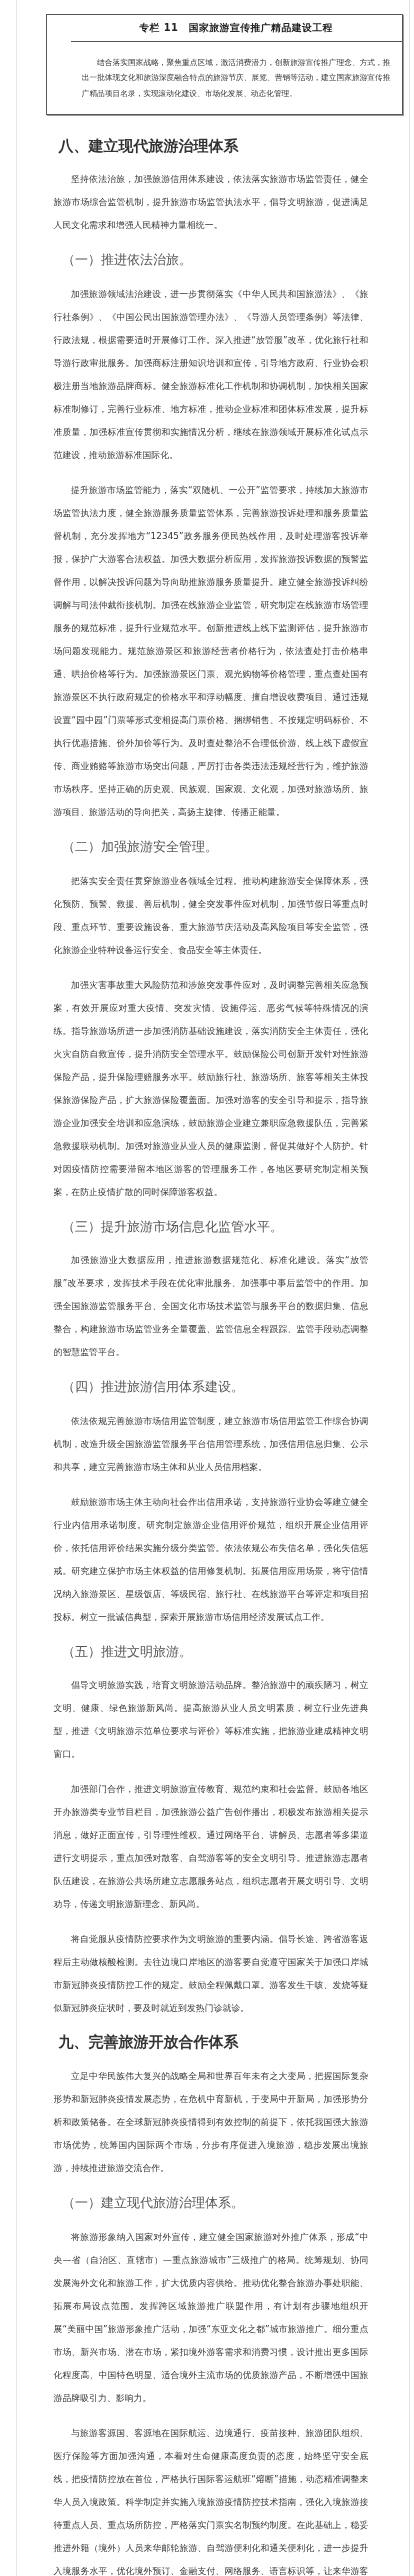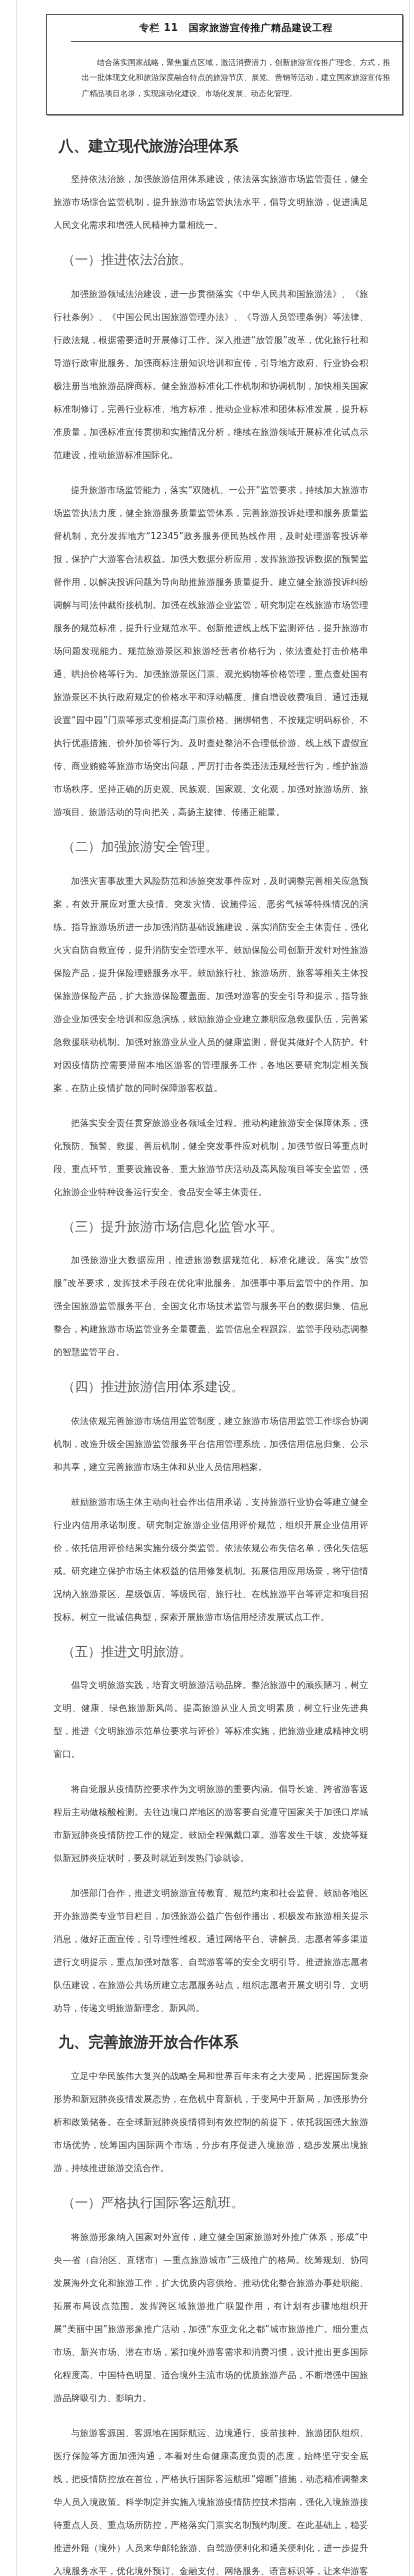--- a/index.html
+++ b/index.html
@@ -68,39 +68,39 @@
     <div class="gap-m"></div>
 
     <h2 class="sec">八、建立现代旅游治理体系</h2>
     <p class="para">坚持依法治旅，加强旅游信用体系建设，依法落实旅游市场监管责任，健全旅游市场综合监管机制，提升旅游市场监管执法水平，倡导文明旅游，促进满足人民文化需求和增强人民精神力量相统一。</p>
 
     <div class="sub">（一）推进依法治旅。</div>
     <p class="para">加强旅游领域法治建设，进一步贯彻落实《中华人民共和国旅游法》、《旅行社条例》、《中国公民出国旅游管理办法》、《导游人员管理条例》等法律、行政法规，根据需要适时开展修订工作。深入推进“放管服”改革，优化旅行社和导游行政审批服务。加强商标注册知识培训和宣传，引导地方政府、行业协会积极注册当地旅游品牌商标。健全旅游标准化工作机制和协调机制，加快相关国家标准制修订，完善行业标准、地方标准，推动企业标准和团体标准发展，提升标准质量，加强标准宣传贯彻和实施情况分析，继续在旅游领域开展标准化试点示范建设，推动旅游标准国际化。</p>
     <p class="para">提升旅游市场监管能力，落实“双随机、一公开”监管要求，持续加大旅游市场监管执法力度，健全旅游服务质量监管体系，完善旅游投诉处理和服务质量监督机制，充分发挥地方“12345”政务服务便民热线作用，及时处理游客投诉举报，保护广大游客合法权益。加强大数据分析应用，发挥旅游投诉数据的预警监督作用，以解决投诉问题为导向助推旅游服务质量提升。建立健全旅游投诉纠纷调解与司法仲裁衔接机制。加强在线旅游企业监管，研究制定在线旅游市场管理服务的规范标准，提升行业规范水平。创新推进线上线下监测评估，提升旅游市场问题发现能力。规范旅游景区和旅游经营者价格行为，依法查处打击价格串通、哄抬价格等行为。加强旅游景区门票、观光购物等价格管理，重点查处国有旅游景区不执行政府规定的价格水平和浮动幅度、擅自增设收费项目、通过违规设置“园中园”门票等形式变相提高门票价格、捆绑销售、不按规定明码标价、不执行优惠措施、价外加价等行为。及时查处整治不合理低价游、线上线下虚假宣传、商业贿赂等旅游市场突出问题，严厉打击各类违法违规经营行为，维护旅游市场秩序。坚持正确的历史观、民族观、国家观、文化观，加强对旅游场所、旅游项目、旅游活动的导向把关，高扬主旋律、传播正能量。</p>
 
     <div class="sub">（二）加强旅游安全管理。</div>
+    <p class="para">把落实安全责任贯穿旅游业各领域全过程。推动构建旅游安全保障体系，强化预防、预警、救援、善后机制，健全突发事件应对机制，加强节假日等重点时段、重点环节、重要设施设备、重大旅游节庆活动及高风险项目等安全监管，强化旅游企业特种设备运行安全、食品安全等主体责任。</p>
     <p class="para">加强灾害事故重大风险防范和涉旅突发事件应对，及时调整完善相关应急预案，有效开展应对重大疫情、突发灾情、设施停运、恶劣气候等特殊情况的演练。指导旅游场所进一步加强消防基础设施建设，落实消防安全主体责任，强化火灾自防自救宣传，提升消防安全管理水平。鼓励保险公司创新开发针对性旅游保险产品，提升保险理赔服务水平。鼓励旅行社、旅游场所、旅客等相关主体投保旅游保险产品，扩大旅游保险覆盖面。加强对游客的安全引导和提示，指导旅游企业加强安全培训和应急演练，鼓励旅游企业建立兼职应急救援队伍，完善紧急救援联动机制。加强对旅游业从业人员的健康监测，督促其做好个人防护。针对因疫情防控需要滞留本地区游客的管理服务工作，各地区要研究制定相关预案，在防止疫情扩散的同时保障游客权益。</p>
-    <p class="para">把落实安全责任贯穿旅游业各领域全过程。推动构建旅游安全保障体系，强化预防、预警、救援、善后机制，健全突发事件应对机制，加强节假日等重点时段、重点环节、重要设施设备、重大旅游节庆活动及高风险项目等安全监管，强化旅游企业特种设备运行安全、食品安全等主体责任。</p>
 
     <div class="sub">（三）提升旅游市场信息化监管水平。</div>
     <p class="para">加强旅游业大数据应用，推进旅游数据规范化、标准化建设。落实“放管服”改革要求，发挥技术手段在优化审批服务、加强事中事后监管中的作用。加强全国旅游监管服务平台、全国文化市场技术监管与服务平台的数据归集、信息整合，构建旅游市场监管业务全量覆盖、监管信息全程跟踪、监管手段动态调整的智慧监管平台。</p>
 
     <div class="sub">（四）推进旅游信用体系建设。</div>
     <p class="para">依法依规完善旅游市场信用监管制度，建立旅游市场信用监管工作综合协调机制，改造升级全国旅游监管服务平台信用管理系统，加强信用信息归集、公示和共享，建立完善旅游市场主体和从业人员信用档案。</p>
     <p class="para">鼓励旅游市场主体主动向社会作出信用承诺，支持旅游行业协会等建立健全行业内信用承诺制度。研究制定旅游企业信用评价规范，组织开展企业信用评价，依托信用评价结果实施分级分类监管。依法依规公布失信名单，强化失信惩戒。研究建立保护市场主体权益的信用修复机制。拓展信用应用场景，将守信情况纳入旅游景区、星级饭店、等级民宿、旅行社、在线旅游平台等评定和项目招投标。树立一批诚信典型，探索开展旅游市场信用经济发展试点工作。</p>
 
     <div class="sub">（五）推进文明旅游。</div>
     <p class="para">倡导文明旅游实践，培育文明旅游活动品牌。整治旅游中的顽疾陋习，树立文明、健康、绿色旅游新风尚。提高旅游从业人员文明素质，树立行业先进典型，推进《文明旅游示范单位要求与评价》等标准实施，把旅游业建成精神文明窗口。</p>
+    <p class="para">加强部门合作，推进文明旅游宣传教育、规范约束和社会监督。鼓励各地区开办旅游类专业节目栏目，加强旅游公益广告创作播出，积极发布旅游相关提示消息，做好正面宣传，引导理性维权。通过网络平台、讲解员、志愿者等多渠道进行文明提示，重点加强对散客、自驾游客等的安全文明引导。推进旅游志愿者队伍建设，在旅游公共场所建立志愿服务站点，组织志愿者开展文明引导、文明劝导，传递文明旅游新理念、新风尚。</p>
     <p class="para">将自觉服从疫情防控要求作为文明旅游的重要内涵。倡导长途、跨省游客返程后主动做核酸检测。去往边境口岸地区的游客要自觉遵守国家关于加强口岸城市新冠肺炎疫情防控工作的规定。鼓励全程佩戴口罩。游客发生干咳、发烧等疑似新冠肺炎症状时，要及时就近到发热门诊就诊。</p>
-    <p class="para">加强部门合作，推进文明旅游宣传教育、规范约束和社会监督。鼓励各地区开办旅游类专业节目栏目，加强旅游公益广告创作播出，积极发布旅游相关提示消息，做好正面宣传，引导理性维权。通过网络平台、讲解员、志愿者等多渠道进行文明提示，重点加强对散客、自驾游客等的安全文明引导。推进旅游志愿者队伍建设，在旅游公共场所建立志愿服务站点，组织志愿者开展文明引导、文明劝导，传递文明旅游新理念、新风尚。</p>
 
     <h2 class="sec">九、完善旅游开放合作体系</h2>
     <p class="para">立足中华民族伟大复兴的战略全局和世界百年未有之大变局，把握国际复杂形势和新冠肺炎疫情发展态势，在危机中育新机，于变局中开新局，加强形势分析和政策储备。在全球新冠肺炎疫情得到有效控制的前提下，依托我国强大旅游市场优势，统筹国内国际两个市场，分步有序促进入境旅游，稳步发展出境旅游，持续推进旅游交流合作。</p>
 
-    <div class="sub">（一）严格执行国际客运航班。</div>
+    <div class="sub">（一）建立现代旅游治理体系。</div>
     <p class="para">将旅游形象纳入国家对外宣传，建立健全国家旅游对外推广体系，形成“中央—省（自治区、直辖市）—重点旅游城市”三级推广的格局。统筹规划、协同发展海外文化和旅游工作，扩大优质内容供给。推动优化整合旅游办事处职能、拓展布局设点范围。发挥跨区域旅游推广联盟作用，有计划有步骤地组织开展“美丽中国”旅游形象推广活动，加强“东亚文化之都”城市旅游推广。细分重点市场、新兴市场、潜在市场，紧扣境外游客需求和消费习惯，设计推出更多国际化程度高、中国特色明显、适合境外主流市场的优质旅游产品，不断增强中国旅游品牌吸引力、影响力。</p>
     <p class="para">与旅游客源国、客源地在国际航运、边境通行、疫苗接种、旅游团队组织、医疗保险等方面加强沟通，本着对生命健康高度负责的态度，始终坚守安全底线，把疫情防控放在首位，严格执行国际客运航班“熔断”措施，动态精准调整来华人员入境政策。科学制定并实施入境旅游疫情防控技术指南，强化入境旅游接待重点人员、重点场所防控，严格落实门票实名制预约制度。在此基础上，稳妥推进外籍（境外）人员来华邮轮旅游、自驾游便利化和通关便利化，进一步提升入境服务水平，优化境外预订、金融支付、网络服务、语言标识等，让来华游客在用卡、用网、用餐等方面更顺畅、更舒心。抓紧推进《中俄互免团体旅游签证协定》等修订工作。加快实现全国旅游监管服务平台与边检查验系统对接。提升购物离境退税服务水平，扩大购物离境退税政策覆盖面，鼓励更多商户自愿成为退税商店，丰富商品种类。健全免税业政策体系，促进我国免税业健康有序发展。继续办好中国国际旅游交易会、中国—东盟博览会旅游展等品牌推广活动。</p>
 
     <div class="gap-l"></div>
 
     <div class="box">
       <div class="box-head">
         <div class="box-title">专栏 12　入境旅游促进行动</div>
         <div class="box-sub">（服从疫情防控需要前提下适时启动）</div>
       </div>

